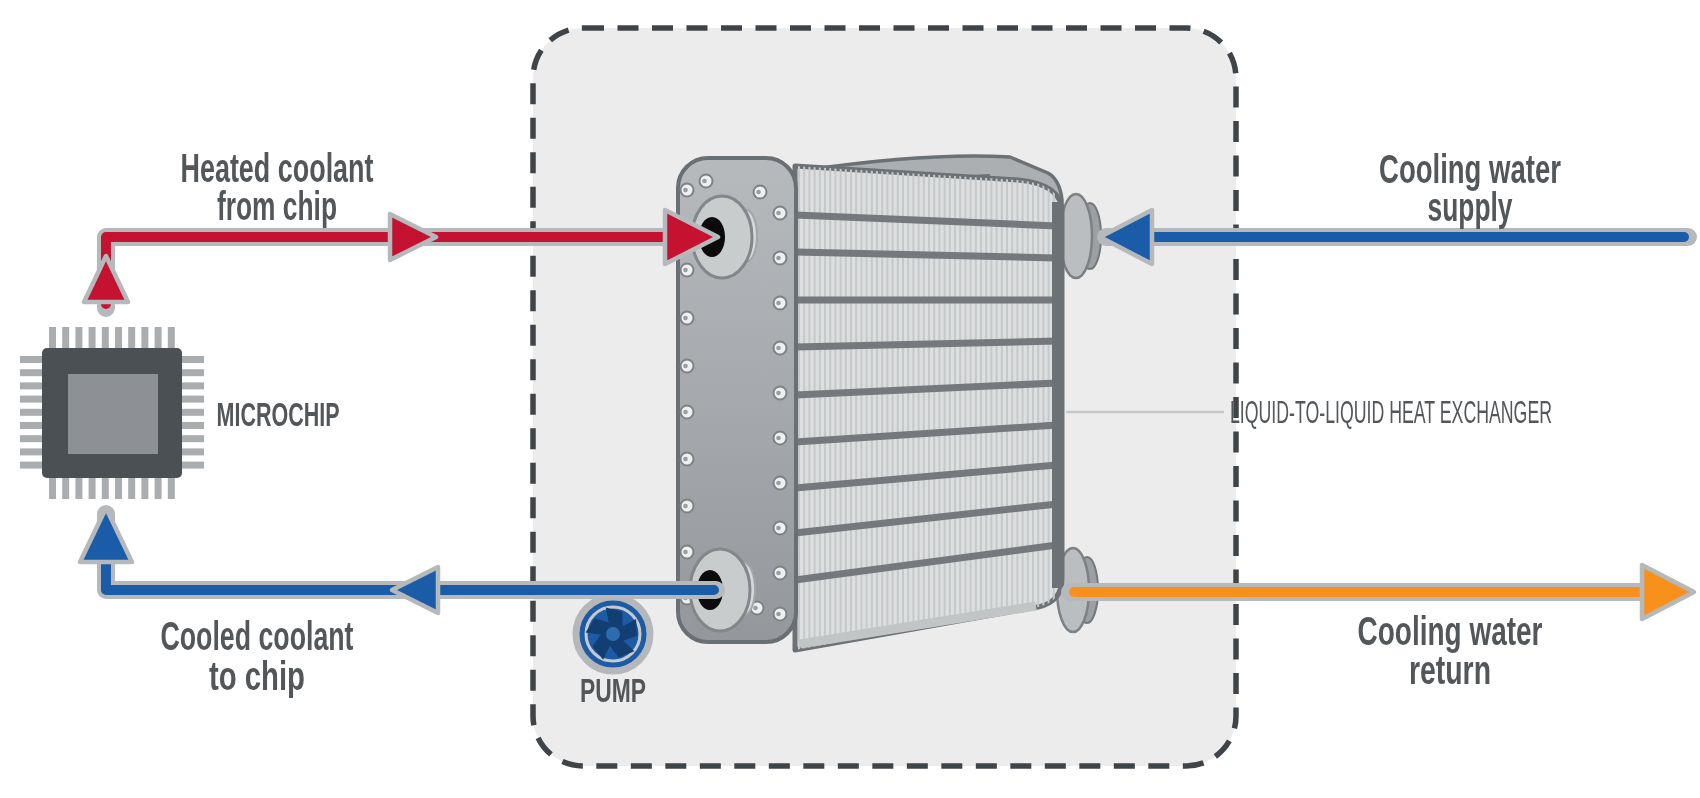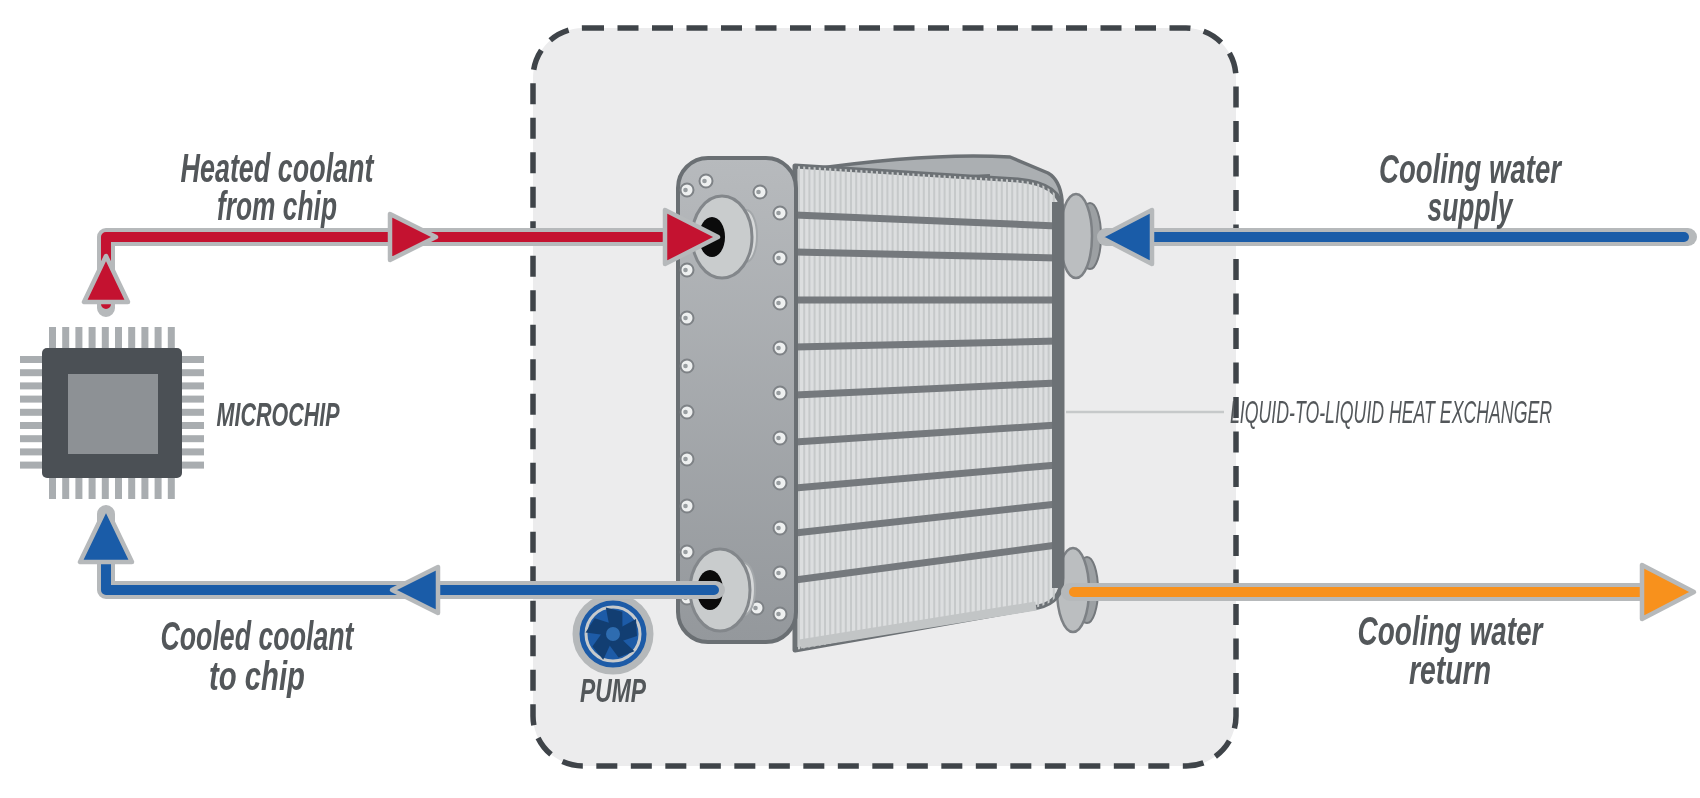--- a/index.html
+++ b/index.html
@@ -1,19 +1,18 @@
 <!DOCTYPE html>
 <html><head>
 <meta charset="utf-8">
 <style>
   html,body{margin:0;padding:0;background:#ffffff;}
   .stage{
     position:relative;width:1700px;height:798px;background:#ffffff;overflow:hidden;
     font-family:"Liberation Sans",sans-serif;
-    font-style:italic;
   }
   svg{display:block;}
   svg text{
     fill:#53575a;
     font-family:"Liberation Sans",sans-serif;
   }
   .flow-lbl{font-size:40px;font-weight:700;}
   .cap-lbl{font-size:33px;font-weight:700;}
   .hx-lbl{font-size:32px;font-weight:400;}
 </style>

